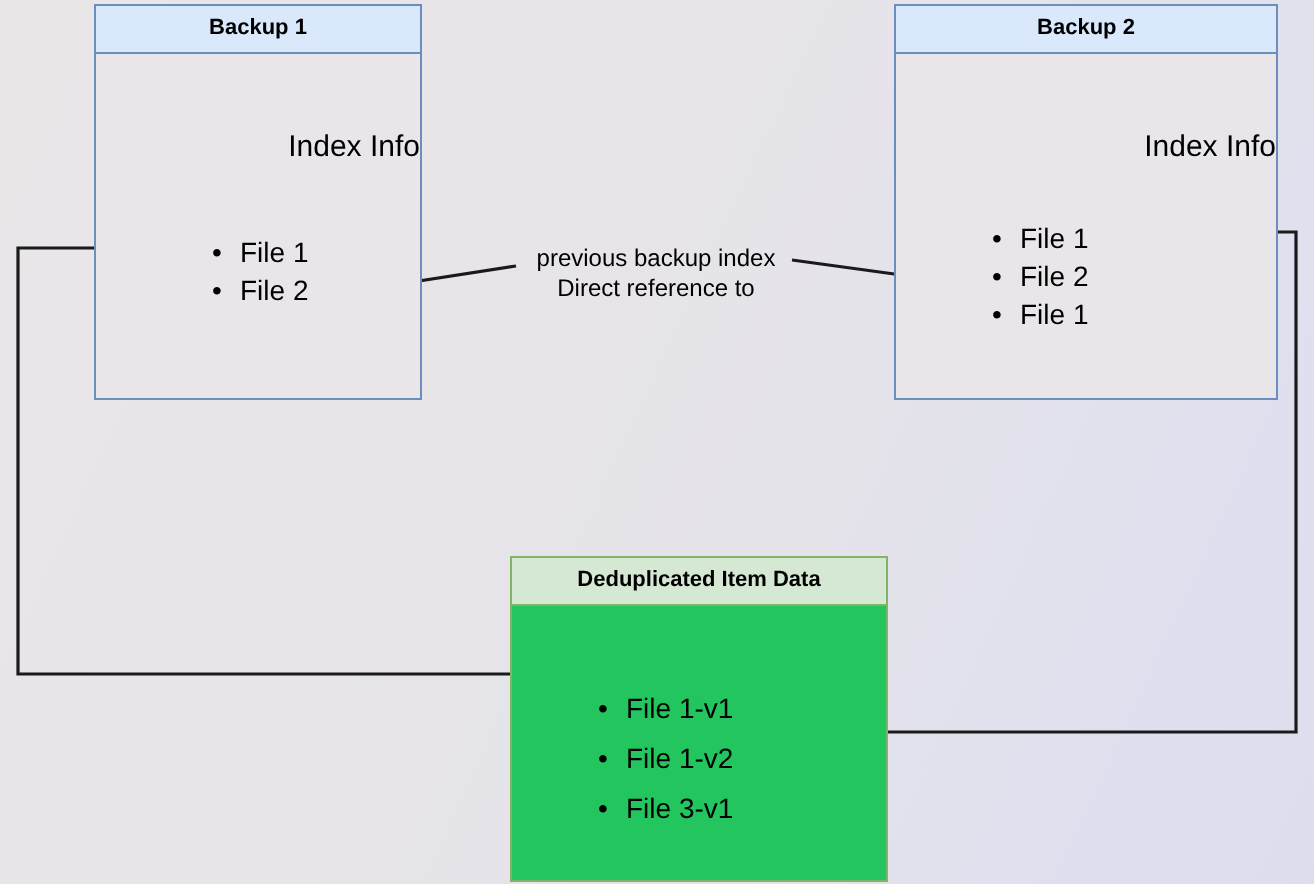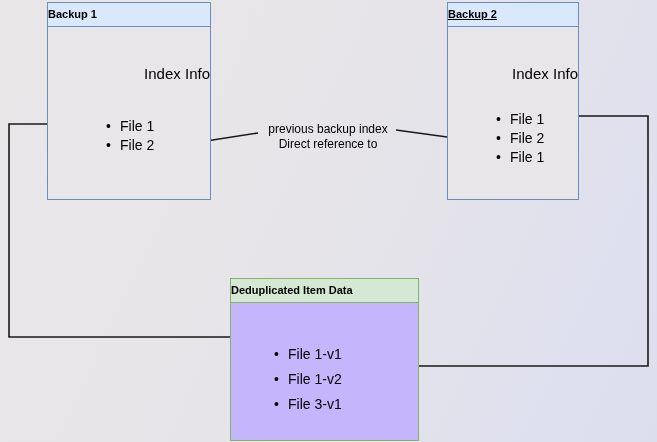--- a/index.html
+++ b/index.html
@@ -32,35 +32,36 @@
   .node {
     position: absolute;
     box-sizing: border-box;
     border: 1px solid #6c8ebf;
     background: #e8e6e9;
   }
   .node .node-head {
     box-sizing: border-box;
     height: 24px;
     line-height: 23px;
-    text-align: left;
+    text-align: center;
     font-size: 11px;
     font-weight: bold;
     color: #000;
     background: #dae8fc;
     border-bottom: 1px solid #6c8ebf;
   }
   .node .node-body {
     position: relative;
     height: calc(100% - 24px);
   }
 
   .node.green {
     border-color: #82b366;
-    background: #c4b5fd;
+    background: #22c55e;
+    margin-left: 25px;
   }
   .node.green .node-head {
     background: #d5e8d4;
     border-bottom-color: #82b366;
   }
 
   
   .index-title {
     position: absolute;
     width: 100%;
@@ -145,21 +146,21 @@
     <div class="node-head">Backup 1</div>
     <div class="node-body">
       <div class="index-title" style="top:38px;">Index Info</div>
       <ul class="file-list" style="left:58px; top:90px;">
         <li>File 1</li>
         <li>File 2</li>
       </ul>
     </div>
   </div>
 
-  <div class="node" style="left:447px; top:2px; width:132px; height:198px;text-decoration:underline;">
+  <div class="node" style="left:447px; top:2px; width:192px; height:198px;">
     <div class="node-head">Backup 2</div>
     <div class="node-body">
       <div class="index-title" style="top:38px;">Index Info</div>
       <ul class="file-list" style="left:48px; top:83px;">
         <li>File 1</li>
         <li>File 2</li>
         <li>File 1</li>
       </ul>
     </div>
   </div>

